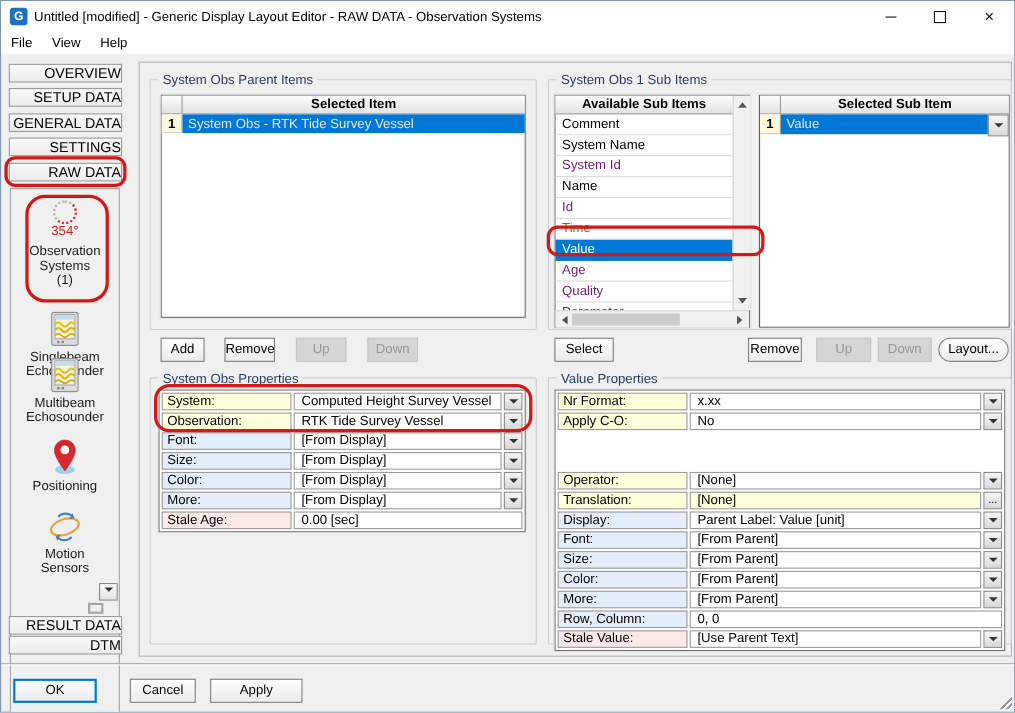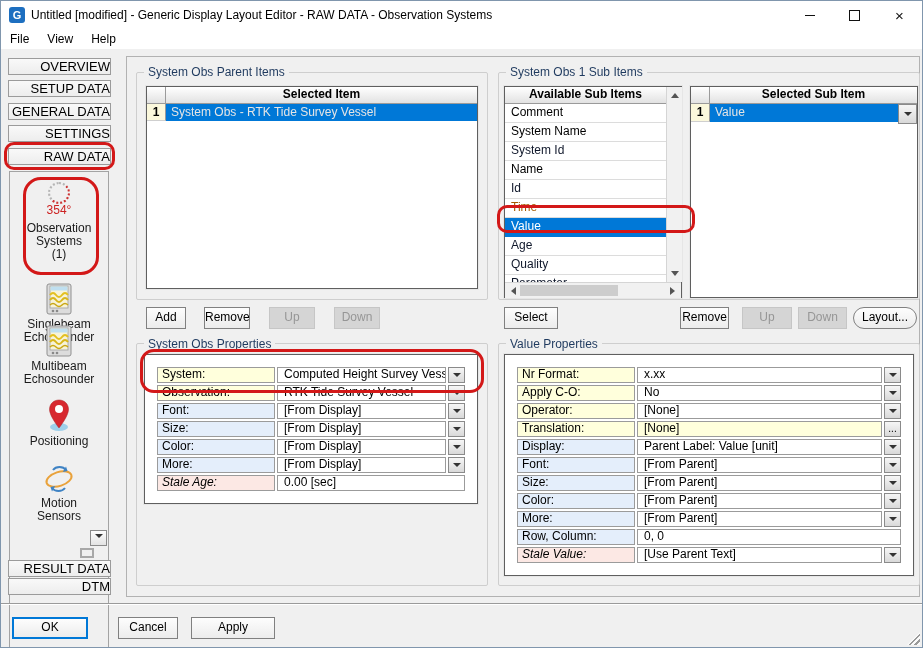--- a/index.html
+++ b/index.html
@@ -38,41 +38,41 @@
   .hdr-num{width:18px;border-right:1px solid #9a9a9a;}
   .hdr-main{flex:1;text-align:center;line-height:15px;}
   .tbl-row{display:flex;height:17px;}
   .row-num{width:18px;background:#fbf8dc;font-weight:bold;text-align:center;line-height:16px;border-right:1px solid #9a9a9a;border-bottom:1px solid #cfcfcf;}
   .row-sel{flex:1;background:#0078d7;color:#e5e5e5;line-height:16px;padding-left:5px;white-space:nowrap;overflow:hidden;}
 
   
   .alist{background:#fff;border:1px solid #5f5f5f;outline:1px solid #e6e6e6;}
   .alist-header{height:16px;background:linear-gradient(#ffffff,#e2e2e2);border-bottom:1px solid #9a9a9a;font-weight:bold;text-align:center;line-height:15px;}
   .alist-item{height:18px;line-height:17px;padding-left:6px;border-bottom:1px solid #dcdcdc;white-space:nowrap;}
-  .c-blue{color:#0f172a;} .c-brown{color:#a55a00;} .c-black{color:#000;}
+  .c-blue{color:#701a75;} .c-brown{color:#a55a00;} .c-black{color:#000;}
   .alist-item.sel{background:#0078d7;color:#fff;border-bottom:1px solid #0078d7;}
 
   
   .vscroll{background:#f1f1f1;border-left:1px solid #d5d5d5;display:flex;flex-direction:column;justify-content:space-between;align-items:center;}
   .hscroll{background:#f1f1f1;border-top:1px solid #d5d5d5;display:flex;align-items:center;}
   .sb-btn{width:15px;height:15px;display:flex;align-items:center;justify-content:center;}
   .thumb-h{height:11px;background:#cdcdcd;}
   .tri{width:0;height:0;border:4px solid transparent;}
   .tri-up{border-bottom:5px solid #555;margin-top:-2px;}
   .tri-down{border-top:5px solid #555;margin-bottom:-2px;}
   .tri-left{border-right:5px solid #555;margin-left:-2px;}
   .tri-right{border-left:5px solid #555;margin-right:-2px;}
   .tri-dd{border-top:4px solid #333;margin-top:4px;}
 
   
-  .proptable{background:#fff;border:1px solid #5f5f5f;outline:1px solid #e6e6e6;padding:12px;display:flex;flex-direction:column;gap:2px;}
+  .proptable{background:#fff;border:1px solid #5f5f5f;outline:1px solid #e6e6e6;padding:2px;display:flex;flex-direction:column;gap:2px;}
   .prow{display:grid;height:16px;column-gap:2px;}
   .pl,.pv{border:1px solid #9b9b9b;padding:0 4px;line-height:13px;white-space:nowrap;overflow:hidden;font-size:12px;}
   .pv{background:#fff;padding-left:6px;}
-  .bg-yellow{background:#ffffdc;} .bg-blue{background:#e4eefb;} .bg-pink{background:#fce8e4;font-style:italic;}
+  .bg-yellow{background:#ffffdc;} .bg-blue{background:#e4eefb;} .bg-pink{background:#fce8e4;}
   .pc{border:1px solid #8a8a8a;background:linear-gradient(#f6f6f6,#d9d9d9);display:flex;align-items:center;justify-content:center;font-size:9px;line-height:8px;}
 
   
   .btn{background:linear-gradient(#fdfdfd,#ececec);border:1px solid #808080;text-align:center;line-height:19px;font-size:12px;}
   .btn.disabled{background:#d5d5d5;color:#969696;border:1px solid #c6c6c6;}
   .btn-ok{border:2px solid #0078d7;line-height:17px;}
 
   
   .annot{border:3px solid #d31818;border-radius:12px;pointer-events:none;z-index:50;background:transparent;}
 
@@ -318,21 +318,21 @@
           <span class="tri tri-dd"></span>
         </div>
     </div>
     <div class="prow" style="grid-template-columns:118px 1fr 17px;">
       <div class="pl bg-yellow">Apply C-O:</div>
       <div class="pv">No</div>
       <div class="pc">
           <span class="tri tri-dd"></span>
         </div>
     </div>
-    <div class="prow" style="grid-template-columns:118px 1fr 17px;">
+    <div class="prow" style="grid-template-columns:118px 1fr 17px;margin-top:36px;">
       <div class="pl bg-yellow">Operator:</div>
       <div class="pv">[None]</div>
       <div class="pc">
           <span class="tri tri-dd"></span>
         </div>
     </div>
     <div class="prow" style="grid-template-columns:118px 1fr 17px;">
       <div class="pl bg-yellow">Translation:</div>
       <div class="pv bg-yellow">[None]</div>
       <div class="pc" style="font-size:10px;line-height:4px;">...</div>

